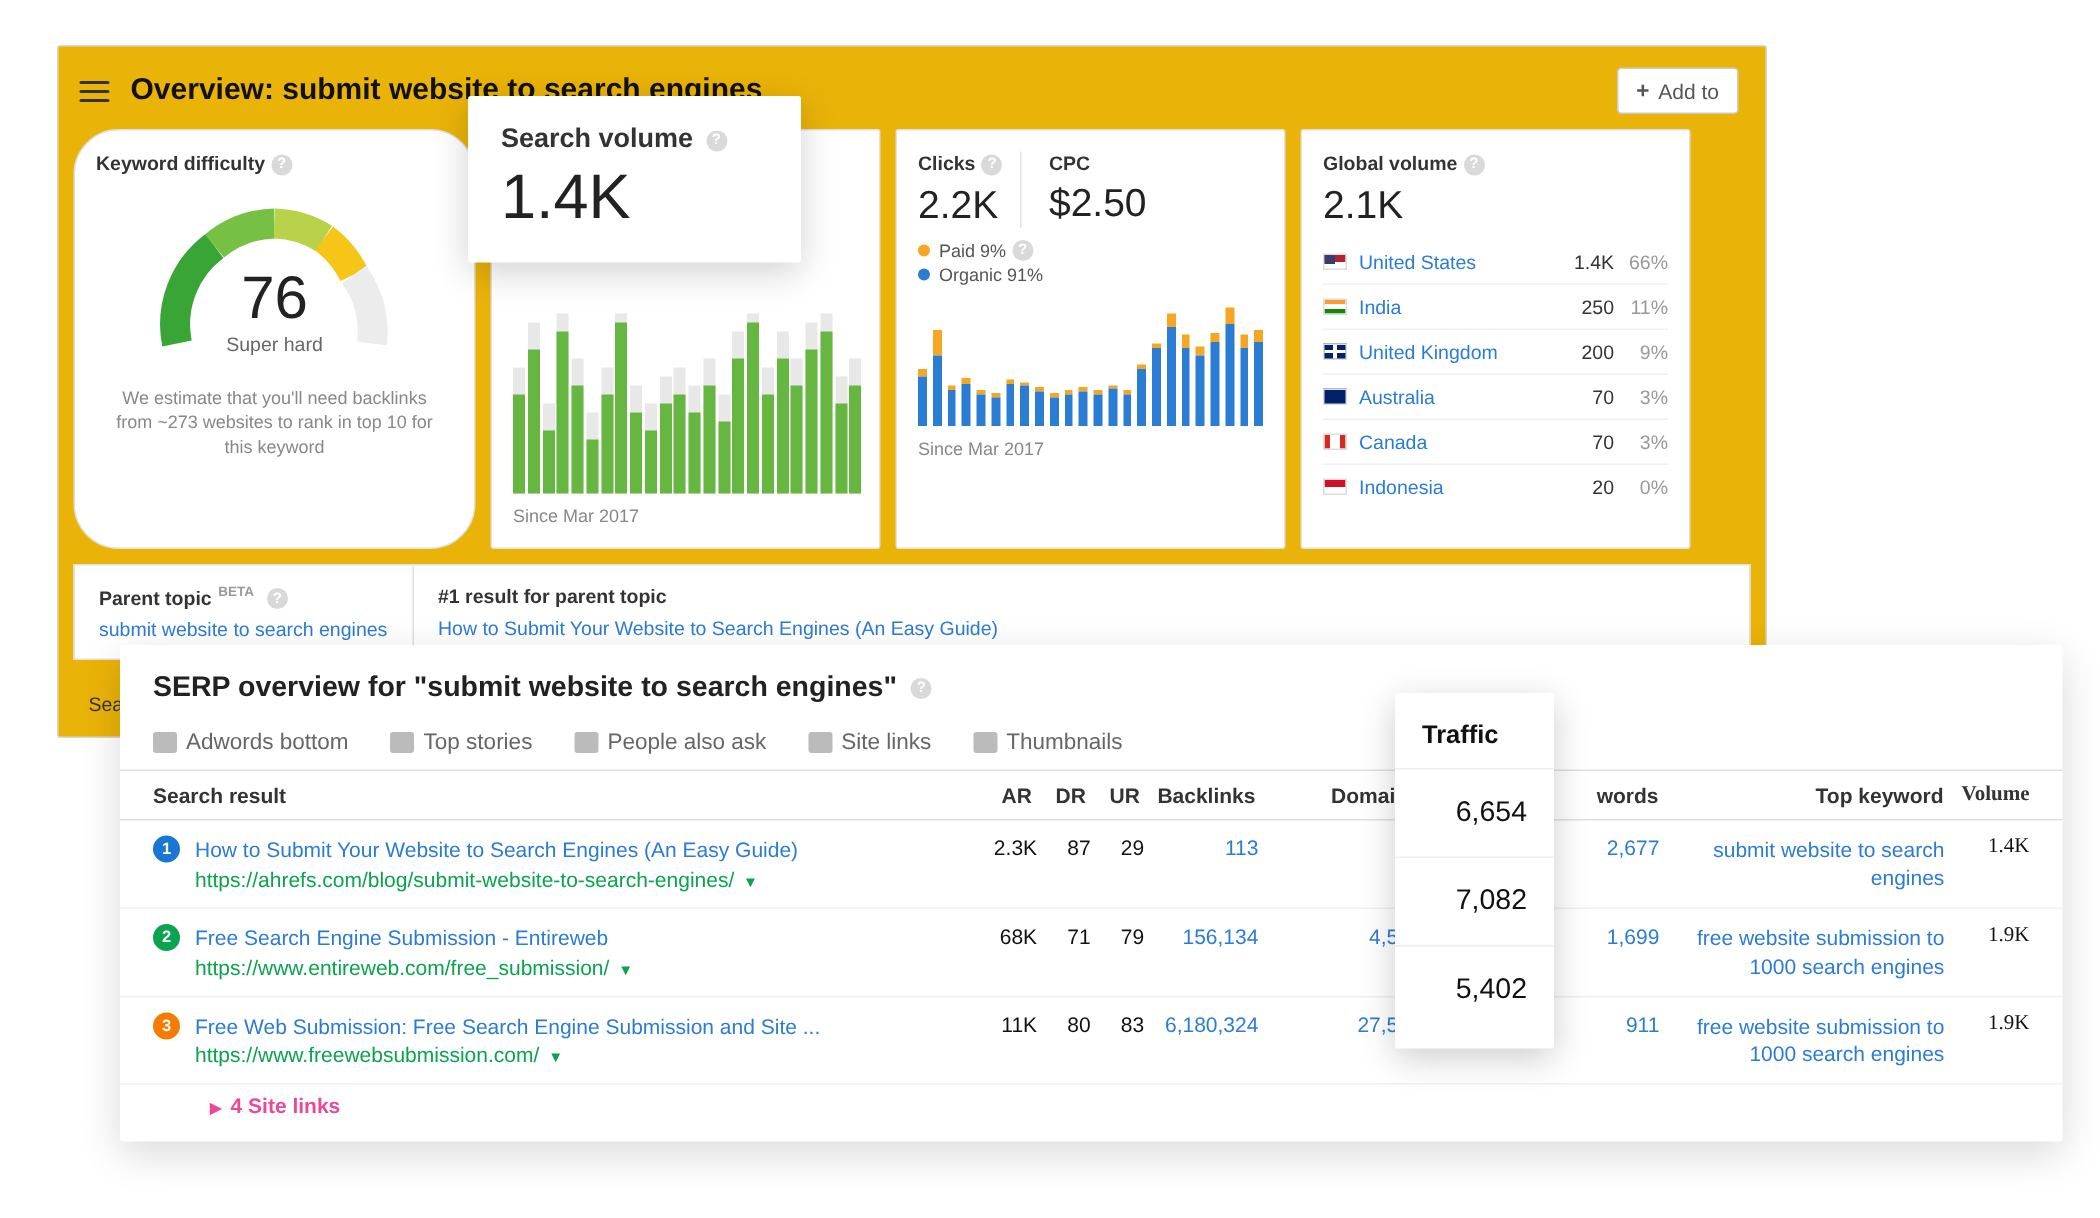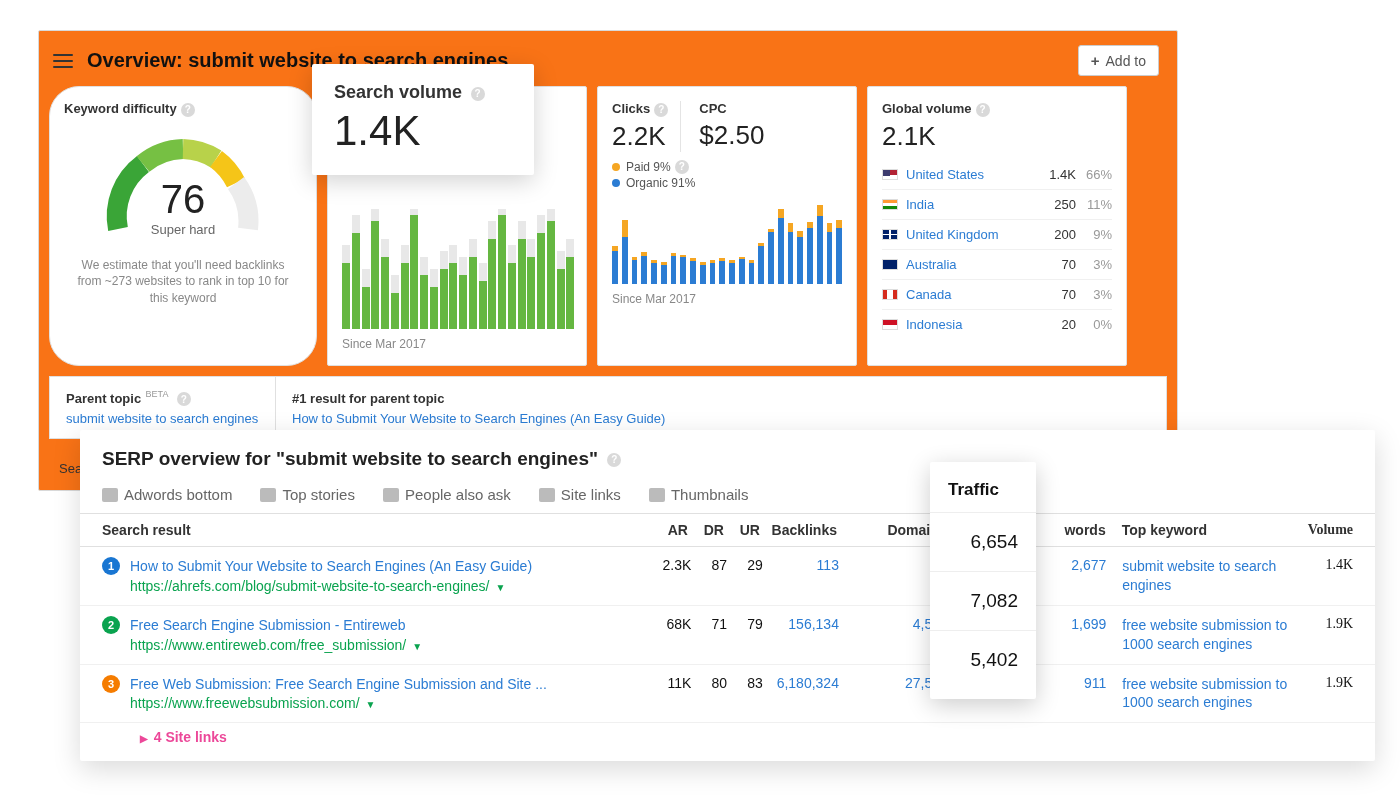--- a/index.html
+++ b/index.html
@@ -1,17 +1,17 @@
 <!DOCTYPE html>
 <html><head>
 <meta charset="utf-8">
 <style>
 * { box-sizing: border-box; margin: 0; padding: 0; }
 body { font-family: -apple-system, BlinkMacSystemFont, "Segoe UI", Helvetica, Arial, sans-serif; background: #fff; color: #111; width: 1400px; height: 812px; position: relative; }
-.overview-panel { position: absolute; left: 38px; top: 30px; width: 1140px; border: 1px solid #d9d9d9; background: #f97316; border-radius: 2px; }
+.overview-panel { position: absolute; left: 38px; top: 30px; width: 1140px; border: 1px solid #d9d9d9; background: #eab308; border-radius: 2px; }
 .ov-header { display: flex; align-items: center; padding: 14px 18px 10px 14px; }
 .hamburger { width: 20px; height: 14px; display: inline-flex; flex-direction: column; justify-content: space-between; margin-right: 14px; cursor: pointer; }
 .hamburger span { display: block; height: 2px; background: #333; border-radius: 1px; }
 .ov-title { font-size: 20px; font-weight: 600; flex: 1; }
 .add-to-btn { background: #fff; border: 1px solid #ccc; border-radius: 3px; padding: 6px 12px; font-size: 14px; color: #555; cursor: pointer; display: inline-flex; align-items: center; }
 .add-to-btn .plus { font-weight: 700; margin-right: 6px; font-size: 15px; color: #555; }
 .cards-row { display: flex; gap: 10px; padding: 0 10px 10px 10px; }
 .card { background: #fff; border: 1px solid #e0e0e0; border-radius: 2px; padding: 14px; font-size: 12px; color: #555; position: relative; }
 .card-title { font-size: 13px; font-weight: 600; color: #333; margin-bottom: 4px; }
 .help-icon { display: inline-flex; width: 14px; height: 14px; border-radius: 50%; background: #d9d9d9; color: #fff; font-size: 10px; font-weight: 700; align-items: center; justify-content: center; margin-left: 4px; vertical-align: middle; cursor: pointer; }
@@ -51,42 +51,42 @@
 .country-row:last-child { border-bottom: none; }
 .flag { width: 16px; height: 11px; margin-right: 8px; border: 0.5px solid #ddd; background: #ccc; display: inline-block; }
 .country-name { color: #2b7cd3; flex: 1; cursor: pointer; }
 .country-vol { color: #333; width: 44px; text-align: right; }
 .country-pct { color: #999; width: 36px; text-align: right; }
 
 .pt-strip { display: flex; border-top: 1px solid #e0e0e0; background: #fff; margin: 0 10px 10px 10px; border: 1px solid #e0e0e0; }
 .pt-cell { padding: 12px 16px; border-right: 1px solid #e0e0e0; }
 .pt-cell:last-child { border-right: none; flex: 1; }
 .pt-head { font-size: 13px; font-weight: 600; color: #333; }
-.beta { font-size: 9px; color: #999; font-weight: 400; vertical-align: super; }
+.beta { font-size: 9px; color: #999; font-weight: 700; vertical-align: super; }
 .pt-link { font-size: 13px; color: #2b7cd3; cursor: pointer; margin-top: 4px; display: block; }
 .sea-label { padding: 12px 16px 14px 20px; font-size: 13px; color: #333; }
 
 .sv-float { position: absolute; left: 312px; top: 64px; width: 222px; background: #fff; box-shadow: 0 6px 24px rgba(0,0,0,0.18); padding: 18px 22px 20px 22px; border-radius: 2px; }
 .sv-title { font-size: 18px; font-weight: 600; color: #333; }
 .sv-val { font-size: 42px; font-weight: 500; color: #222; margin-top: 4px; }
 
 .serp-panel { position: absolute; left: 80px; top: 430px; width: 1295px; background: #fff; box-shadow: 0 8px 28px rgba(0,0,0,0.15); border-radius: 2px; padding-bottom: 10px; }
 .serp-title { font-size: 19px; font-weight: 600; padding: 18px 22px 8px 22px; color: #222; }
 .serp-feat { display: flex; gap: 28px; padding: 8px 22px 10px 22px; color: #666; font-size: 15px; align-items: center; flex-wrap: wrap; }
 .feat-item { display: inline-flex; align-items: center; gap: 6px; }
 .feat-icon { width: 16px; height: 14px; background: #bbb; border-radius: 2px; display: inline-block; }
 .serp-table-head { display: flex; font-size: 14px; font-weight: 600; color: #333; padding: 8px 22px; border-bottom: 1px solid #e0e0e0; border-top: 1px solid #e0e0e0; }
 .col-sr { flex: 0 0 540px; }
 .col-ar { width: 56px; text-align: right; }
 .col-dr { width: 44px; text-align: right; }
 .col-ur { width: 44px; text-align: right; }
 .col-bl { width: 94px; text-align: right; }
 .col-dom { width: 80px; text-align: right; margin-left: 44px; }
 .col-kw { width: 82px; text-align: right; margin-left: 92px; }
-.col-tk { flex: 0 0 190px; padding-left: 16px; }
+.col-tk { flex: 0 0 190px; padding-left: 16px; text-align: right; }
 .col-vol { width: 70px; text-align: right; font-family: Liberation Serif, serif; }
 .serp-row { display: flex; font-size: 14px; padding: 10px 22px; border-bottom: 1px solid #f0f0f0; align-items: flex-start; }
 .rank-badge { width: 18px; height: 18px; border-radius: 50%; color: #fff; font-size: 11px; font-weight: 700; display: inline-flex; align-items: center; justify-content: center; margin-right: 10px; flex-shrink: 0; }
 .rank-1 { background: #1976d2; }
 .rank-2 { background: #0aa34f; }
 .rank-3 { background: #f57c00; }
 .sr-body { flex: 0 0 516px; }
 .sr-title { color: #2b7cd3; cursor: pointer; line-height: 1.35; }
 .sr-url { color: #0aa34f; font-size: 14px; margin-top: 2px; }
 .sr-url .caret { color: #0aa34f; font-size: 10px; margin-left: 2px; }

